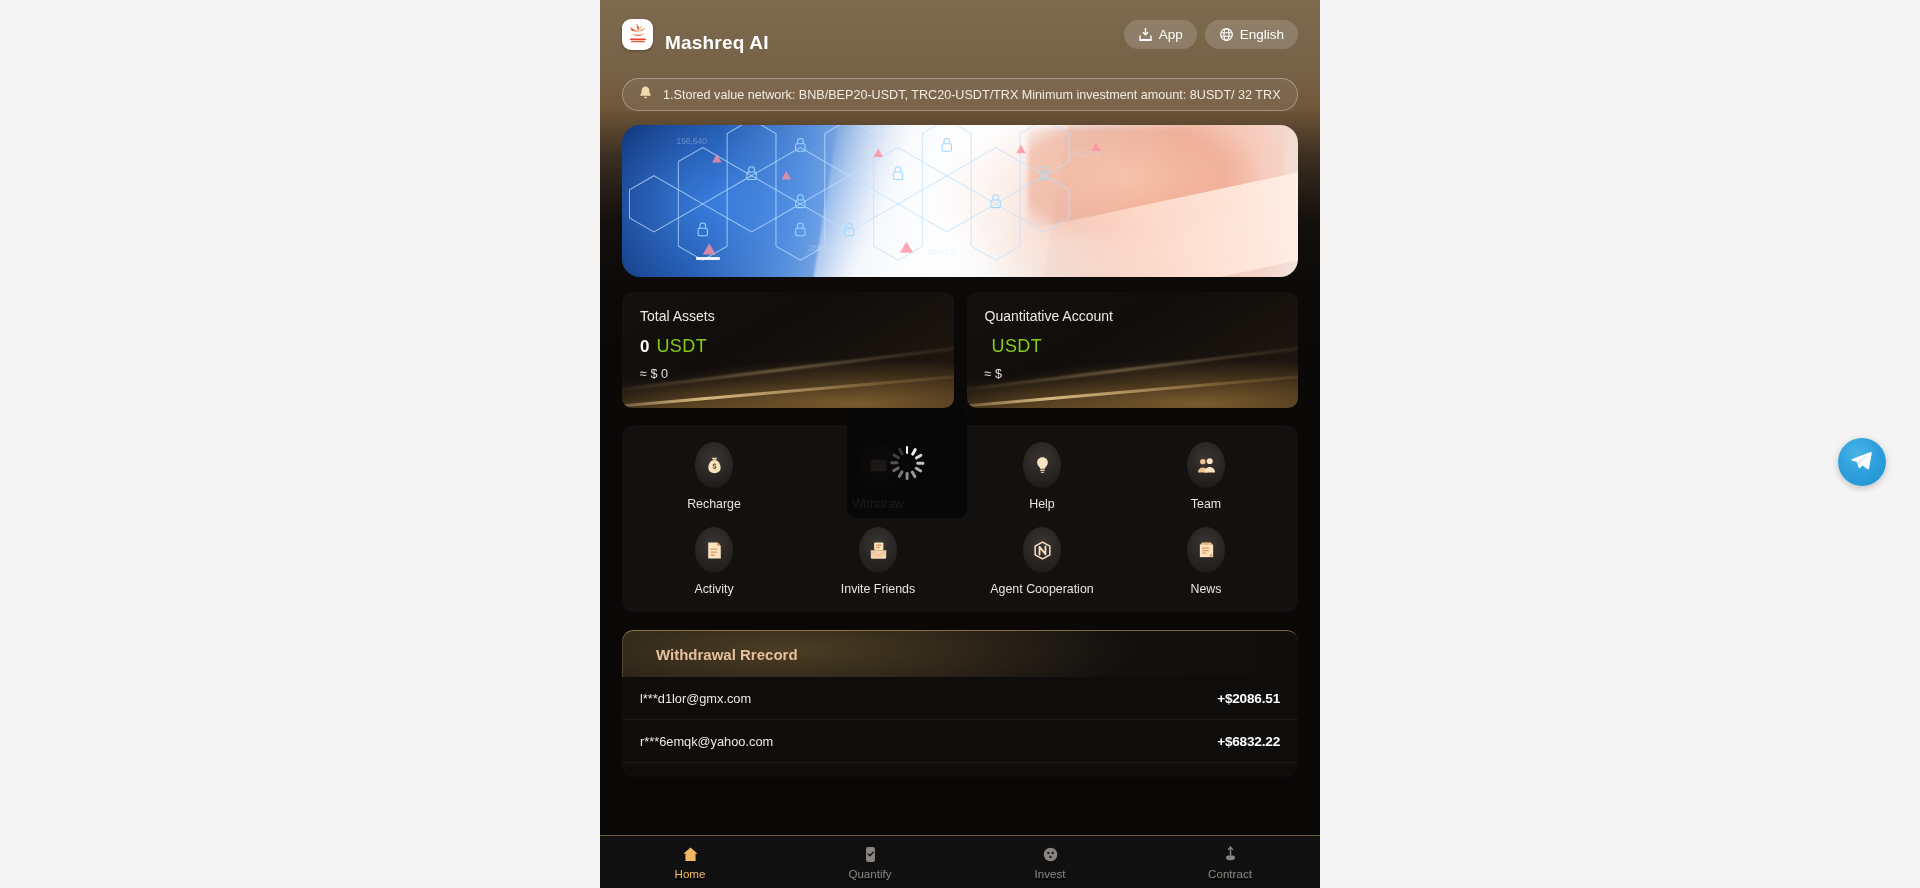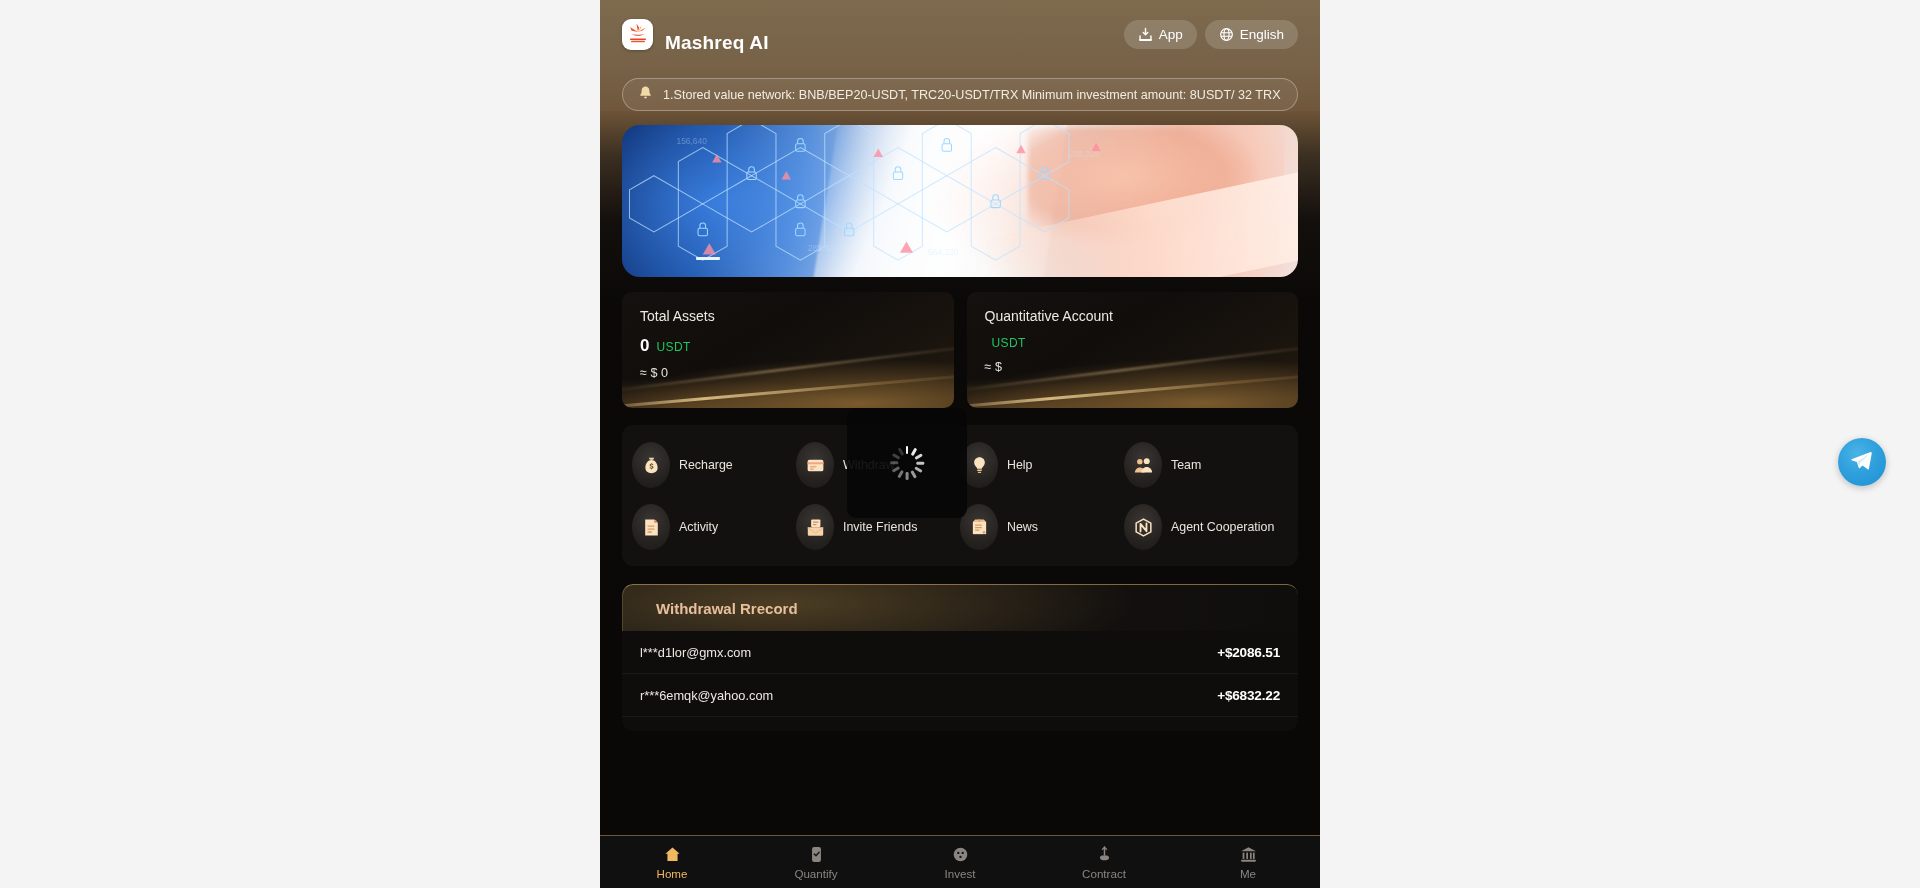--- a/index.html
+++ b/index.html
@@ -181,35 +181,35 @@
     position: absolute; left: -10%; bottom: 34%;
     width: 125%; height: 2px;
     background: linear-gradient(90deg, rgba(200,160,90,0), rgba(228,196,140,.55) 45%, rgba(200,160,90,0));
     transform: rotate(-7deg);
     filter: blur(.8px);
   }
   .acard .inner { position: relative; z-index: 2; }
   .acard-title { color: #efe9e1; font-size: 14px; }
   .acard-main { margin-top: 12px; display: flex; align-items: baseline; gap: 7px; }
   .acard-amount { color: #ffffff; font-size: 17px; font-weight: bold; }
-  .acard-unit { color: #22c55e; font-size: 12px; letter-spacing: .4px; }
+  .acard-unit { color: #84cc16; font-size: 18px; letter-spacing: .4px; }
   .acard-sub { margin-top: 10px; color: #e6e0d6; font-size: 12.6px; }
 
   
   .menu {
     margin-top: 17px;
     background: #131110;
     border-radius: 11px;
     padding: 17px 10px 16px;
     display: grid;
     grid-template-columns: repeat(4, 1fr);
     row-gap: 16px;
   }
   .mitem {
-    display: flex; 
+    display: flex; flex-direction: column;
     align-items: center; gap: 9px;
     cursor: pointer;
   }
   .mglyph {
     width: 38px; height: 46px;
     border-radius: 50%;
     background: radial-gradient(circle at 50% 36%, #3a3633 0%, #262321 58%, #1b1917 100%);
     display: flex; align-items: center; justify-content: center;
   }
   .mglyph svg { display: block; }
@@ -277,20 +277,21 @@
     border-top: 1px solid rgba(214,178,104,.45);
     display: flex;
     z-index: 30;
   }
   .tab {
     flex: 1;
     display: flex; flex-direction: column;
     align-items: center; justify-content: center;
     gap: 3px;
     cursor: pointer;
+    text-decoration: underline;
   }
   .tab svg { display: block; }
   .tab span { font-size: 11.6px; color: #8a8580; }
   .tab.active span { color: #f0b861; }
 
   
   .tg-fab {
     position: absolute;
     right: 34px; top: 438px;
     width: 48px; height: 48px;
@@ -530,40 +531,40 @@
               <path d="M3.2 11.6h17.6V20a1.4 1.4 0 0 1-1.4 1.4H4.6A1.4 1.4 0 0 1 3.2 20v-8.4Z" fill="#f7d3ab"></path>
               <path d="M3.2 11.6 12 17.4l8.8-5.8v1.8L12 19.2 3.2 13.4v-1.8Z" fill="#eec093"></path>
             </svg>
           </span>
           <span class="mlabel">Invite Friends</span>
         </div>
 
         <div class="mitem">
           <span class="mglyph">
             <svg width="21" height="21" viewBox="0 0 24 24">
+              <path d="M12 2.4 20.4 7v10L12 21.6 3.6 17V7L12 2.4Z" fill="none" stroke="#fbe3c0" stroke-width="1.7" stroke-linejoin="round"></path>
+              <path d="M8.6 16.6V7.8l6.8 8.4V7.4" fill="none" stroke="#fbe3c0" stroke-width="2.1" stroke-linecap="round" stroke-linejoin="round"></path>
+            </svg>
+          </span>
+          <span class="mlabel">Agent Cooperation</span>
+        </div>
+
+        <div class="mitem">
+          <span class="mglyph">
+            <svg width="21" height="21" viewBox="0 0 24 24">
               <path d="M4.4 5.6h15.2v14H4.4v-14Z" fill="#fbe3c0"></path>
               <path d="M4.4 5.6 7 2.8h10l2.6 2.8H4.4Z" fill="#efbe8b"></path>
               <rect x="10.9" y="2.8" width="2.2" height="2.8" fill="#e3a26c"></rect>
               <rect x="6.8" y="8.6" width="8" height="1.5" rx=".75" fill="#d69a66"></rect>
               <rect x="6.8" y="11.4" width="8" height="1.5" rx=".75" fill="#d69a66"></rect>
               <rect x="6.8" y="14.2" width="5.4" height="1.5" rx=".75" fill="#d69a66"></rect>
               <circle cx="17.2" cy="17.6" r="1.6" fill="#e3a26c"></circle>
             </svg>
           </span>
           <span class="mlabel">News</span>
-        </div>
-
-        <div class="mitem">
-          <span class="mglyph">
-            <svg width="21" height="21" viewBox="0 0 24 24">
-              <path d="M12 2.4 20.4 7v10L12 21.6 3.6 17V7L12 2.4Z" fill="none" stroke="#fbe3c0" stroke-width="1.7" stroke-linejoin="round"></path>
-              <path d="M8.6 16.6V7.8l6.8 8.4V7.4" fill="none" stroke="#fbe3c0" stroke-width="2.1" stroke-linecap="round" stroke-linejoin="round"></path>
-            </svg>
-          </span>
-          <span class="mlabel">Agent Cooperation</span>
         </div>
       </div>
 
       <div class="wrecord">
         <div class="wrecord-head">
           <span class="wrecord-title">Withdrawal Rrecord</span>
         </div>
 
         <div class="wrow">
           <span class="waddr">l***d1lor@gmx.com</span>
@@ -631,33 +632,20 @@
           <svg width="19" height="19" viewBox="0 0 24 24">
             <path d="M12 2.6v9.6" stroke="#8a8580" stroke-width="1.9" stroke-linecap="round"></path>
             <path d="M9.4 5.6 12 2.8l2.6 2.8" stroke="#8a8580" stroke-width="1.6" fill="none" stroke-linecap="round" stroke-linejoin="round"></path>
             <ellipse cx="12" cy="15.4" rx="5.6" ry="2.6" fill="#8a8580"></ellipse>
             <path d="M6.4 15.4v1.2c0 1.5 2.5 2.7 5.6 2.7s5.6-1.2 5.6-2.7v-1.2" fill="#8a8580"></path>
           </svg>
         </span>
         <span>Contract</span>
       </div>
 
-      <div class="tab">
-        <span>
-          <svg width="19" height="19" viewBox="0 0 24 24">
-            <path d="M12 2.8 21.4 8H2.6L12 2.8Z" fill="#8a8580"></path>
-            <rect x="4.6" y="9.6" width="2.2" height="8" fill="#8a8580"></rect>
-            <rect x="9.2" y="9.6" width="2.2" height="8" fill="#8a8580"></rect>
-            <rect x="13.8" y="9.6" width="2.2" height="8" fill="#8a8580"></rect>
-            <rect x="17.6" y="9.6" width="2.2" height="8" fill="#8a8580"></rect>
-            <rect x="2.6" y="18.6" width="18.8" height="2.4" rx="1" fill="#8a8580"></rect>
-          </svg>
-        </span>
-        <span>Me</span>
-      </div>
     </div>
 
   </div>
 
   <div class="tg-fab">
     <span>
       <svg width="26" height="26" viewBox="0 0 24 24">
         <path d="M20.6 4.3 2.9 11.1c-.9.3-.9 1.1 0 1.4l4.4 1.4 1.7 5.2c.2.6.6.7 1 .3l2.5-2.3 4.7 3.5c.6.4 1.1.2 1.2-.6l2.6-14.3c.1-.8-.4-1.1-1.4-.4Z" fill="#ffffff"></path>
         <path d="M7.9 13.6 17 7.4c.4-.3.7.1.4.4l-7.3 6.8-.3 3.1-1.9-4.1Z" fill="#d5e7f2"></path>
       </svg>

